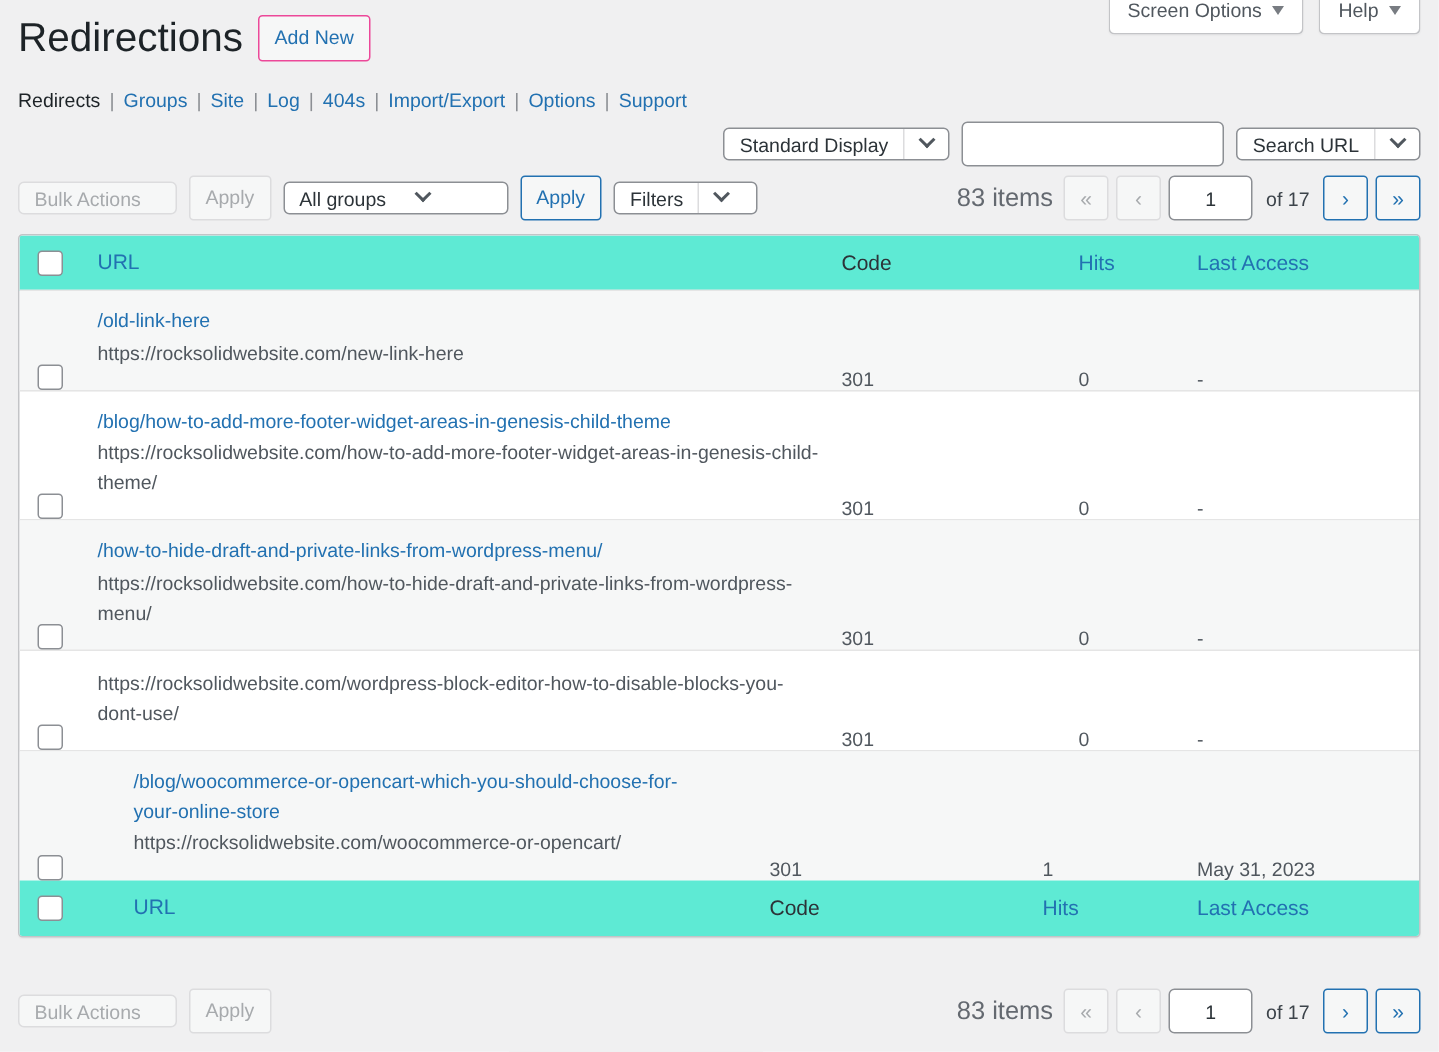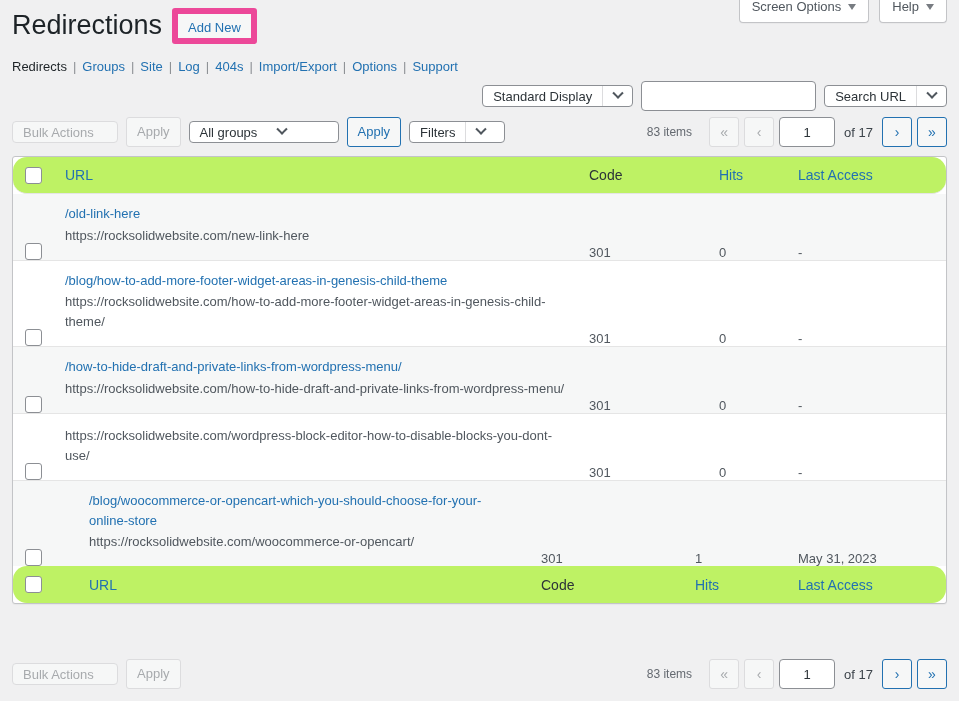--- a/index.html
+++ b/index.html
@@ -48,23 +48,23 @@
     font-size: 27px;
     font-weight: 400;
     color: #1d2327;
     line-height: 1.3;
     padding: 0; margin: 0;
   }
   .add-new {
     font-size: 13px;
     color: #2271b1;
     background: #f6f7f7;
-    border: 6px solid #ec4899;
+    border: 1px solid #ec4899;
     border-radius: 3px;
-    padding: 4px 10px 0 10px;
+    padding: 4px 10px 5px 10px;
     line-height: 1.5;
     cursor: pointer;
   }
 
   
   .subnav {
     position: absolute; left: 12px; top: 59px;
     font-size: 13px;
     display: flex; align-items: center;
     color: #646970;
@@ -155,23 +155,23 @@
   .select-box.disabled .sel-arrow { border-left-color: #e5e5e5; }
 
   .bulk-sel { width: 106px; gap: 37px; }
   .bulk-sel .sel-arrow { border-left: none; width: 22px; }
   .groups-sel { width: 150px; }
   .groups-sel .sel-arrow { border-left: none; width: 30px; }
   .filters-sel { width: 96px; }
 
   
   .displaying-num {
-    font-size: 12px;
+    font-size: 17px;
     color: #646970;
-    margin-right: 12px;
+    margin-right: 2px;
   }
   .pg-btn {
     width: 30px; height: 30px;
     background: #f6f7f7;
     border: 1px solid #2271b1;
     border-radius: 3px;
     color: #2271b1;
     font-size: 14px;
     display: flex; align-items: center; justify-content: center;
     cursor: pointer;
@@ -211,24 +211,23 @@
     overflow: hidden;
   }
   .trow {
     display: flex;
     align-items: flex-end;
     border-bottom: 1px solid #e5e5e5;
     padding: 0;
   }
   .trow:last-child { border-bottom: none; gap: 24px; }
   .trow.head, .trow.foot {
-    background: #bef264;
+    background: #5eead4;
     height: 37px;
     align-items: center;
-    border-radius: 14px;
   }
   .trow.alt { background: #f6f7f7; }
 
   .cb-cell {
     width: 40px;
     flex: 0 0 40px;
     display: flex; justify-content: center;
     padding-top: 0;
   }
   .trow.body .cb-cell { padding-top: 12px; }
@@ -247,21 +246,21 @@
 
   .col-head {
     font-size: 14px;
     color: #2271b1;
     cursor: pointer;
     text-decoration: none;
   }
   .col-head.static { color: #2c3338; cursor: default; }
 
   .code-cell { width: 130px; flex: 0 0 130px; font-size: 13px; color: #50575e; }
-  .hits-cell { width: 79px; flex: 0 0 79px; font-size: 13px; color: #50575e; }
+  .hits-cell { width: 79px; flex: 0 0 79px; font-size: 13px; color: #50575e; margin-left: 28px; }
   .access-cell { width: 148px; flex: 0 0 148px; font-size: 13px; color: #50575e; }
   .trow.body .code-cell,
   .trow.body .hits-cell,
   .trow.body .access-cell { padding-top: 11px; }
 
   .src-link {
     display: block;
     font-size: 13px;
     color: #2271b1;
     text-decoration: none;

